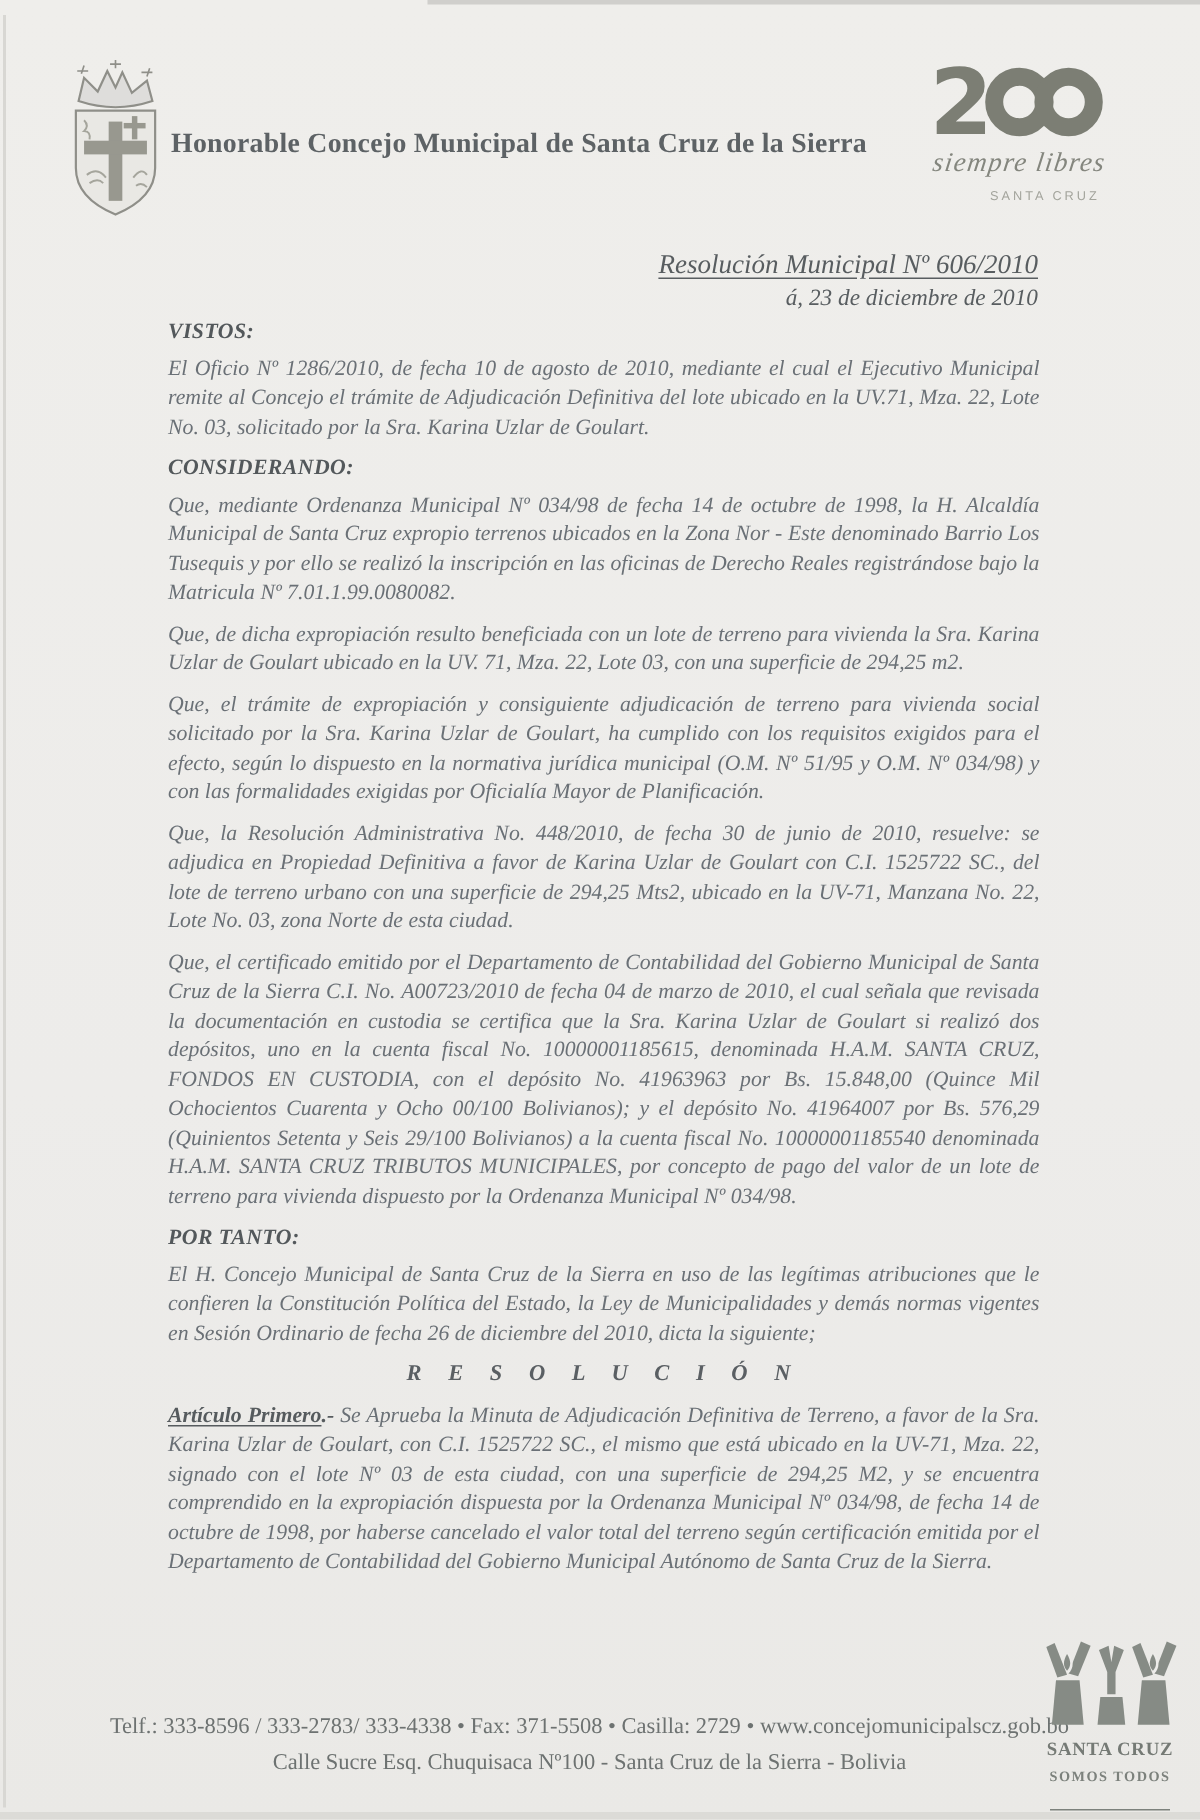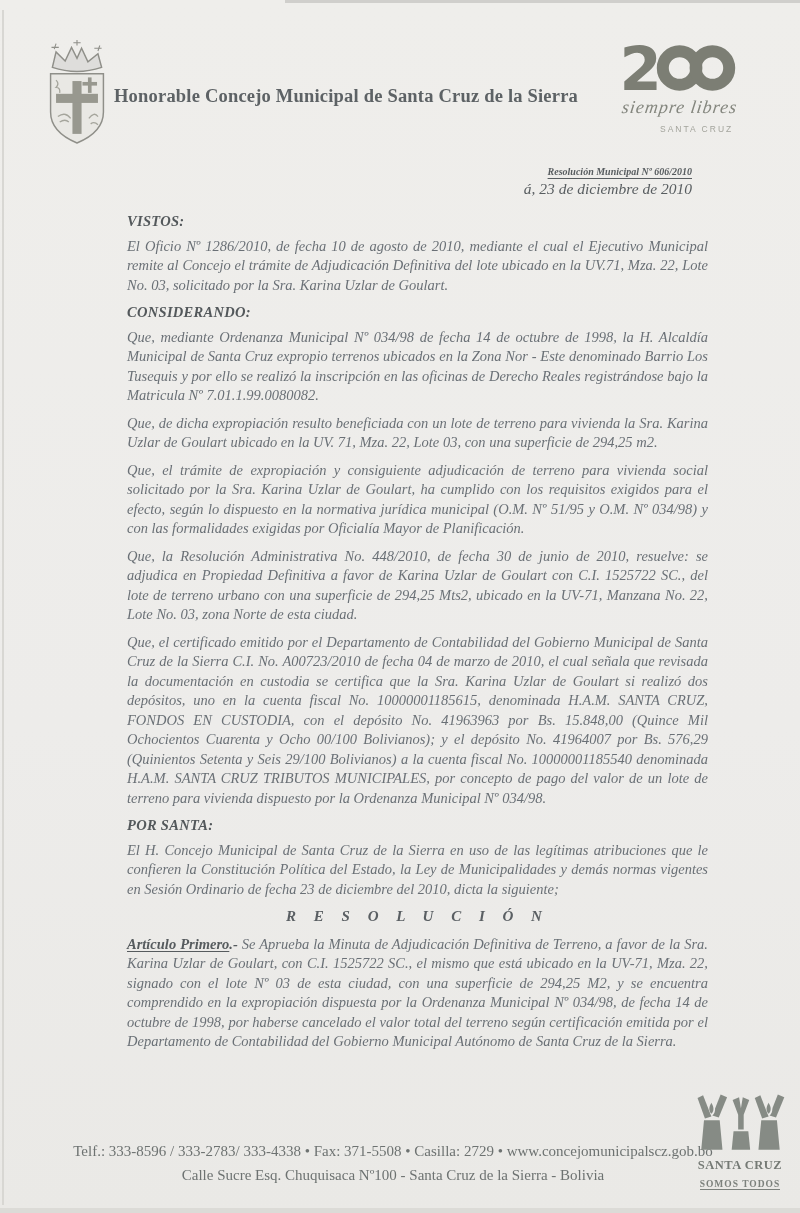--- a/index.html
+++ b/index.html
@@ -29,28 +29,28 @@
     transform:skewX(-8deg);
   }
   .bicent .caption {
     font-family:"Liberation Sans", sans-serif;
     font-size:8.5px; letter-spacing:2px; color:#a3a49c; margin-top:6px; margin-left:38px;
   }
 
   
   .res-block { position:absolute; right:108px; top:166px; text-align:right; }
   .res-title {
-    font-weight:bold; font-style:italic; font-size:10px; color:#585d60;
+    font-weight:normal; font-style:italic; font-size:18px; color:#585d60;
     text-decoration:underline; text-underline-offset:3px;
   }
   .res-date { font-weight:normal; font-style:italic; font-size:15.5px; color:#585d60; margin-top:3px; }
 
   
   .doc-body {
-    position:absolute; left:127px; top:212px; width:581px;
+    position:absolute; left:112px; top:212px; width:581px;
     font-style:italic; font-size:14.5px; line-height:19.5px;
     color:#6a7076; text-align:justify;
   }
   .doc-body h3 {
     font-size:14.5px; font-weight:bold; font-style:italic; color:#53585b;
     margin:8px 0 5px 0; text-align:left; letter-spacing:.3px;
   }
   .doc-body h3.first { margin-top:0; }
   .doc-body p { margin:0 0 8px 0; }
   .res-heading {
@@ -66,21 +66,21 @@
     font-size:15px; color:#6d7271; line-height:24px;
   }
   .footer-logo { position:absolute; left:688px; top:1094px; width:104px; text-align:center; }
   .footer-logo .fl-title {
     font-size:12.5px; color:#757a75; letter-spacing:.5px; margin-top:2px;
     font-variant:small-caps; font-weight:bold; white-space:nowrap;
   }
   .footer-logo .fl-sub {
     display:inline-block; font-size:9.5px; color:#7c817c; letter-spacing:1px;
     font-variant:small-caps; font-weight:bold;
-    border-bottom:1px solid #7c817c; padding-bottom:0; margin-top:1px;
+    border-bottom:1px solid #7c817c; padding-bottom:16px; margin-top:1px;
   }
 </style>
 </head>
 <body>
 
 <div class="page">
   <div class="scan-edge-top"></div>
   <div class="scan-edge-left"></div>
   <div class="scan-edge-bottom"></div>
 
@@ -125,22 +125,22 @@
     <h3 class="first">VISTOS:</h3>
     <p>El Oficio Nº 1286/2010, de fecha 10 de agosto de 2010, mediante el cual el Ejecutivo Municipal remite al Concejo el trámite de Adjudicación Definitiva del lote ubicado en la UV.71, Mza. 22, Lote No. 03, solicitado por la Sra. Karina Uzlar de Goulart.</p>
 
     <h3>CONSIDERANDO:</h3>
     <p>Que, mediante Ordenanza Municipal Nº 034/98 de fecha 14 de octubre de 1998, la H. Alcaldía Municipal de Santa Cruz expropio terrenos ubicados en la Zona Nor - Este denominado Barrio Los Tusequis y por ello se realizó la inscripción en las oficinas de Derecho Reales registrándose bajo la Matricula Nº 7.01.1.99.0080082.</p>
     <p>Que, de dicha expropiación resulto beneficiada con un lote de terreno para vivienda la Sra. Karina Uzlar de Goulart ubicado en la UV. 71, Mza. 22, Lote 03, con una superficie de 294,25 m2.</p>
     <p>Que, el trámite de expropiación y consiguiente adjudicación de terreno para vivienda social solicitado por la Sra. Karina Uzlar de Goulart, ha cumplido con los requisitos exigidos para el efecto, según lo dispuesto en la normativa jurídica municipal (O.M. Nº 51/95 y O.M. Nº 034/98) y con las formalidades exigidas por Oficialía Mayor de Planificación.</p>
     <p>Que, la Resolución Administrativa No. 448/2010, de fecha 30 de junio de 2010, resuelve: se adjudica en Propiedad Definitiva a favor de Karina Uzlar de Goulart con C.I. 1525722 SC., del lote de terreno urbano con una superficie de 294,25 Mts2, ubicado en la UV-71, Manzana No. 22, Lote No. 03, zona Norte de esta ciudad.</p>
     <p>Que, el certificado emitido por el Departamento de Contabilidad del Gobierno Municipal de Santa Cruz de la Sierra C.I. No. A00723/2010 de fecha 04 de marzo de 2010, el cual señala que revisada la documentación en custodia se certifica que la Sra. Karina Uzlar de Goulart si realizó dos depósitos, uno en la cuenta fiscal No. 10000001185615, denominada H.A.M. SANTA CRUZ, FONDOS EN CUSTODIA, con el depósito No. 41963963 por Bs. 15.848,00 (Quince Mil Ochocientos Cuarenta y Ocho 00/100 Bolivianos); y el depósito No. 41964007 por Bs. 576,29 (Quinientos Setenta y Seis 29/100 Bolivianos) a la cuenta fiscal No. 10000001185540 denominada H.A.M. SANTA CRUZ TRIBUTOS MUNICIPALES, por concepto de pago del valor de un lote de terreno para vivienda dispuesto por la Ordenanza Municipal Nº 034/98.</p>
 
-    <h3>POR SANTA:</h3>
-    <p>El H. Concejo Municipal de Santa Cruz de la Sierra en uso de las legítimas atribuciones que le confieren la Constitución Política del Estado, la Ley de Municipalidades y demás normas vigentes en Sesión Ordinario de fecha 23 de diciembre del 2010, dicta la siguiente;</p>
+    <h3>POR TANTO:</h3>
+    <p>El H. Concejo Municipal de Santa Cruz de la Sierra en uso de las legítimas atribuciones que le confieren la Constitución Política del Estado, la Ley de Municipalidades y demás normas vigentes en Sesión Ordinario de fecha 26 de diciembre del 2010, dicta la siguiente;</p>
 
     <div class="res-heading">R E S O L U C I Ó N</div>
 
     <p><span class="art-label">Artículo Primero</span><span class="art-sep">.-</span><span> Se Aprueba la Minuta de Adjudicación Definitiva de Terreno, a favor de la Sra. Karina Uzlar de Goulart, con C.I. 1525722 SC., el mismo que está ubicado en la UV-71, Mza. 22, signado con el lote Nº 03 de esta ciudad, con una superficie de 294,25 M2, y se encuentra comprendido en la expropiación dispuesta por la Ordenanza Municipal Nº 034/98, de fecha 14 de octubre de 1998, por haberse cancelado el valor total del terreno según certificación emitida por el Departamento de Contabilidad del Gobierno Municipal Autónomo de Santa Cruz de la Sierra.</span></p>
   </div>
 
   <div class="footer-text">
     <div>Telf.: 333-8596 / 333-2783/ 333-4338 • Fax: 371-5508 • Casilla: 2729 • www.concejomunicipalscz.gob.bo</div>
     <div>Calle Sucre Esq. Chuquisaca Nº100  -  Santa Cruz de la Sierra - Bolivia</div>
   </div>

